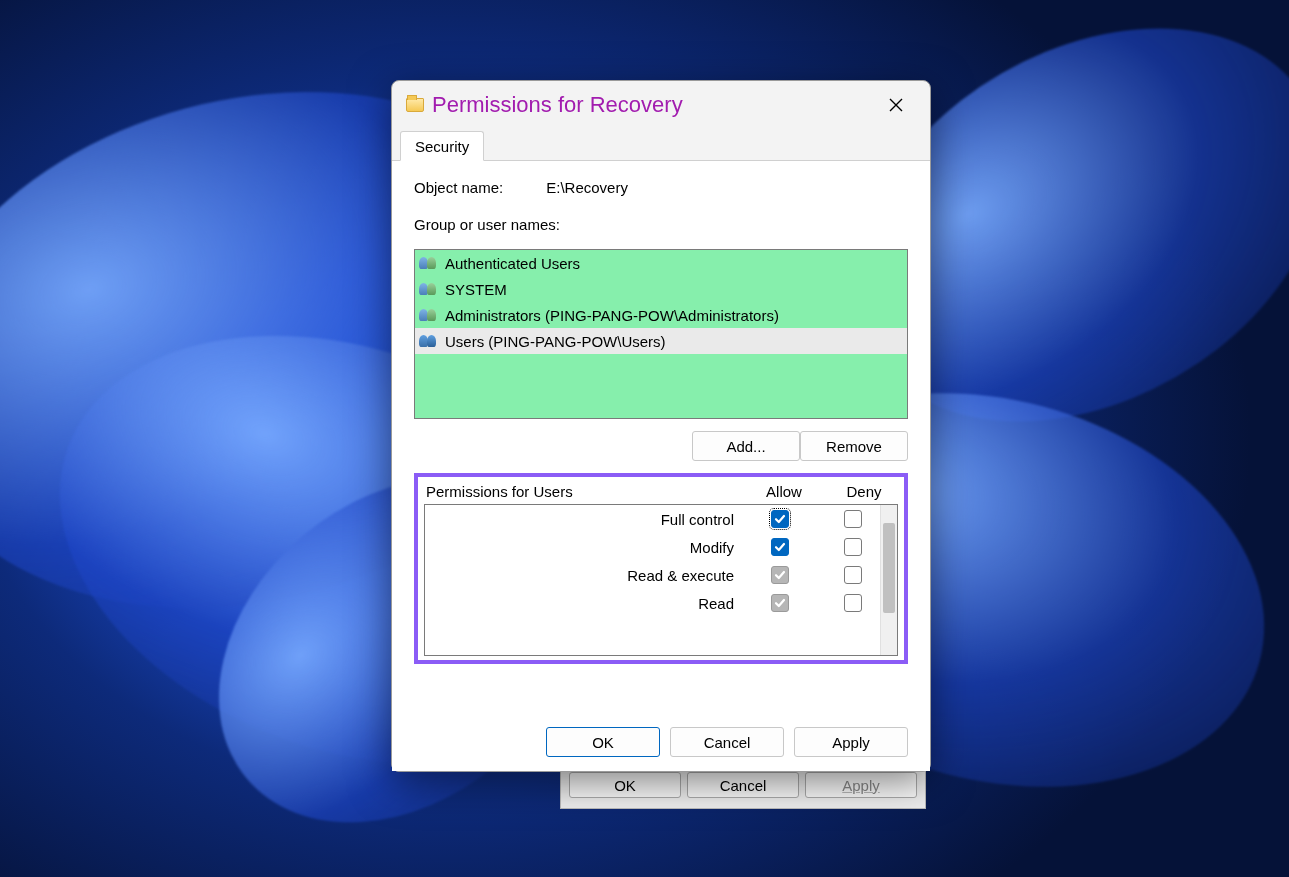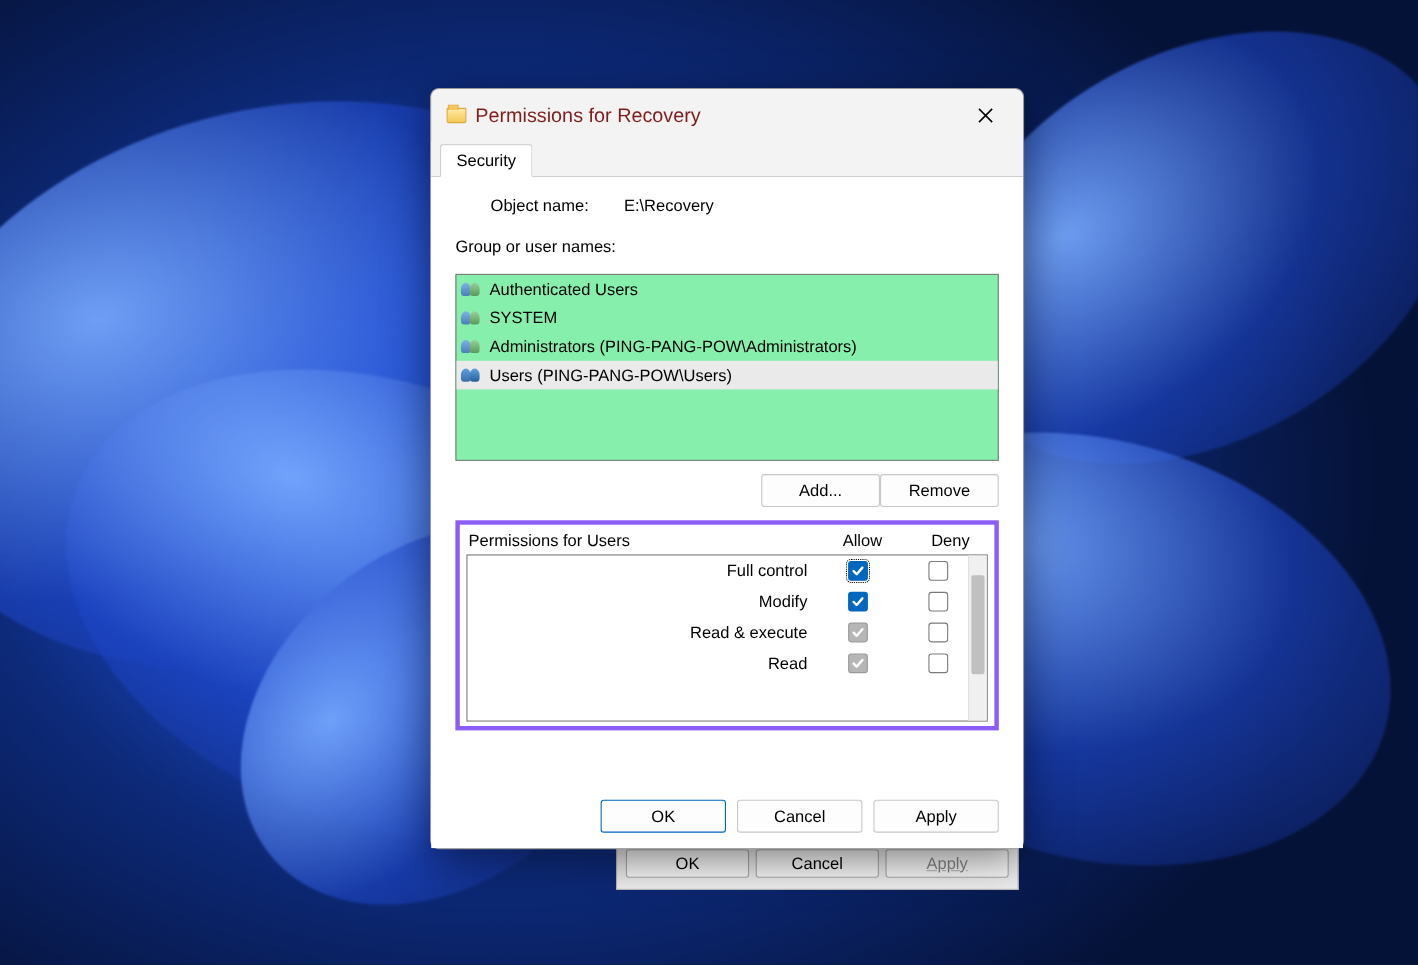--- a/index.html
+++ b/index.html
@@ -86,21 +86,21 @@
     .folder-icon::before {
       content: "";
       position: absolute;
       top: -4px; left: 0;
       width: 8px; height: 4px;
       background: #f5c955;
       border: 1px solid #d9a93a;
       border-bottom: none;
       border-radius: 1px 1px 0 0;
     }
-    .titlebar .title { font-size: 18px; color: #7f1d1d; }
+    .titlebar .title { font-size: 22px; color: #a21caf; }
     .close-btn {
       margin-left: auto;
       width: 44px; height: 30px;
       display: flex; align-items: center; justify-content: center;
       border-radius: 4px;
     }
     .close-btn svg { width: 14px; height: 14px; }
 
     .tabrow {
       height: 32px;
@@ -121,21 +121,21 @@
       margin-bottom: -1px;
       font-size: 15px;
     }
     .tabcontent {
       flex: 1;
       background: #ffffff;
       padding: 18px 22px 14px 22px;
       display: flex;
       flex-direction: column;
     }
-    .objrow { display: flex; gap: 32px; margin-bottom: 20px; font-size: 15px; margin-left: 32px; }
+    .objrow { display: flex; gap: 43px; margin-bottom: 20px; font-size: 15px; }
     .label { color: #000; }
     .grouplabel { margin-bottom: 16px; font-size: 15px; }
     .listbox {
       border: 1px solid #7a7a7a;
       background: #86efac;
       height: 170px;
     }
     .listitem {
       display: flex; align-items: center;
       height: 26px;

